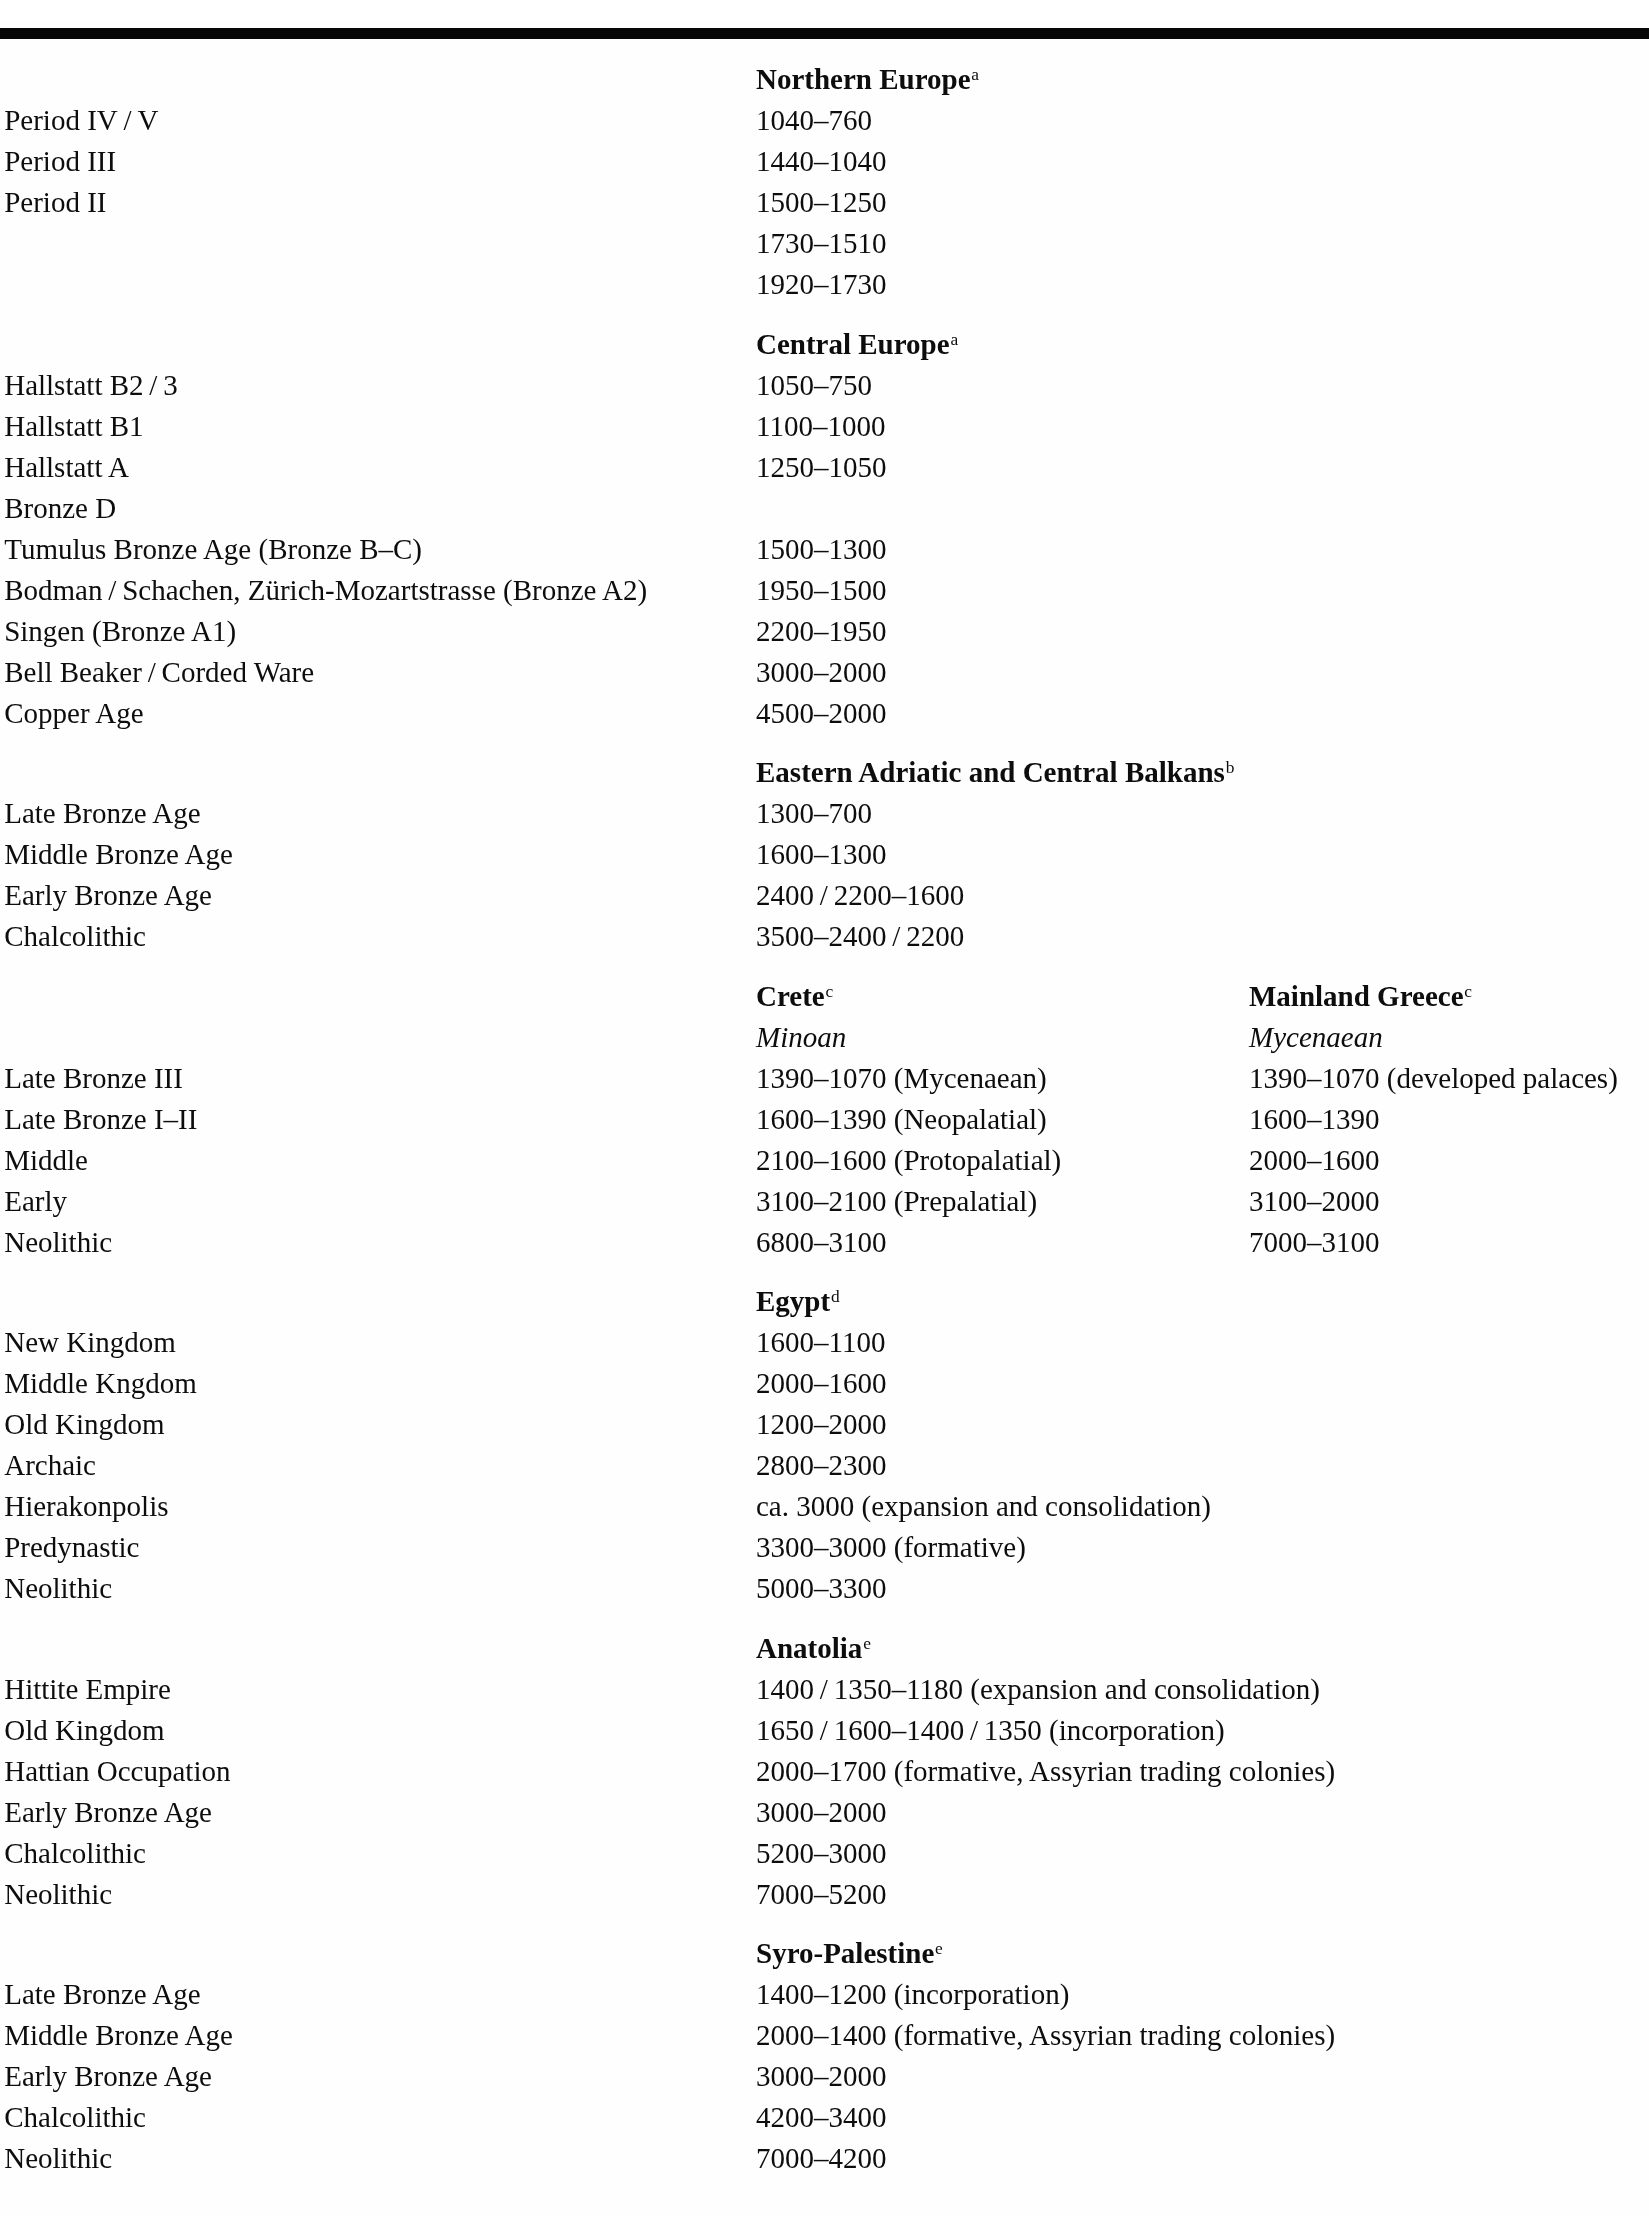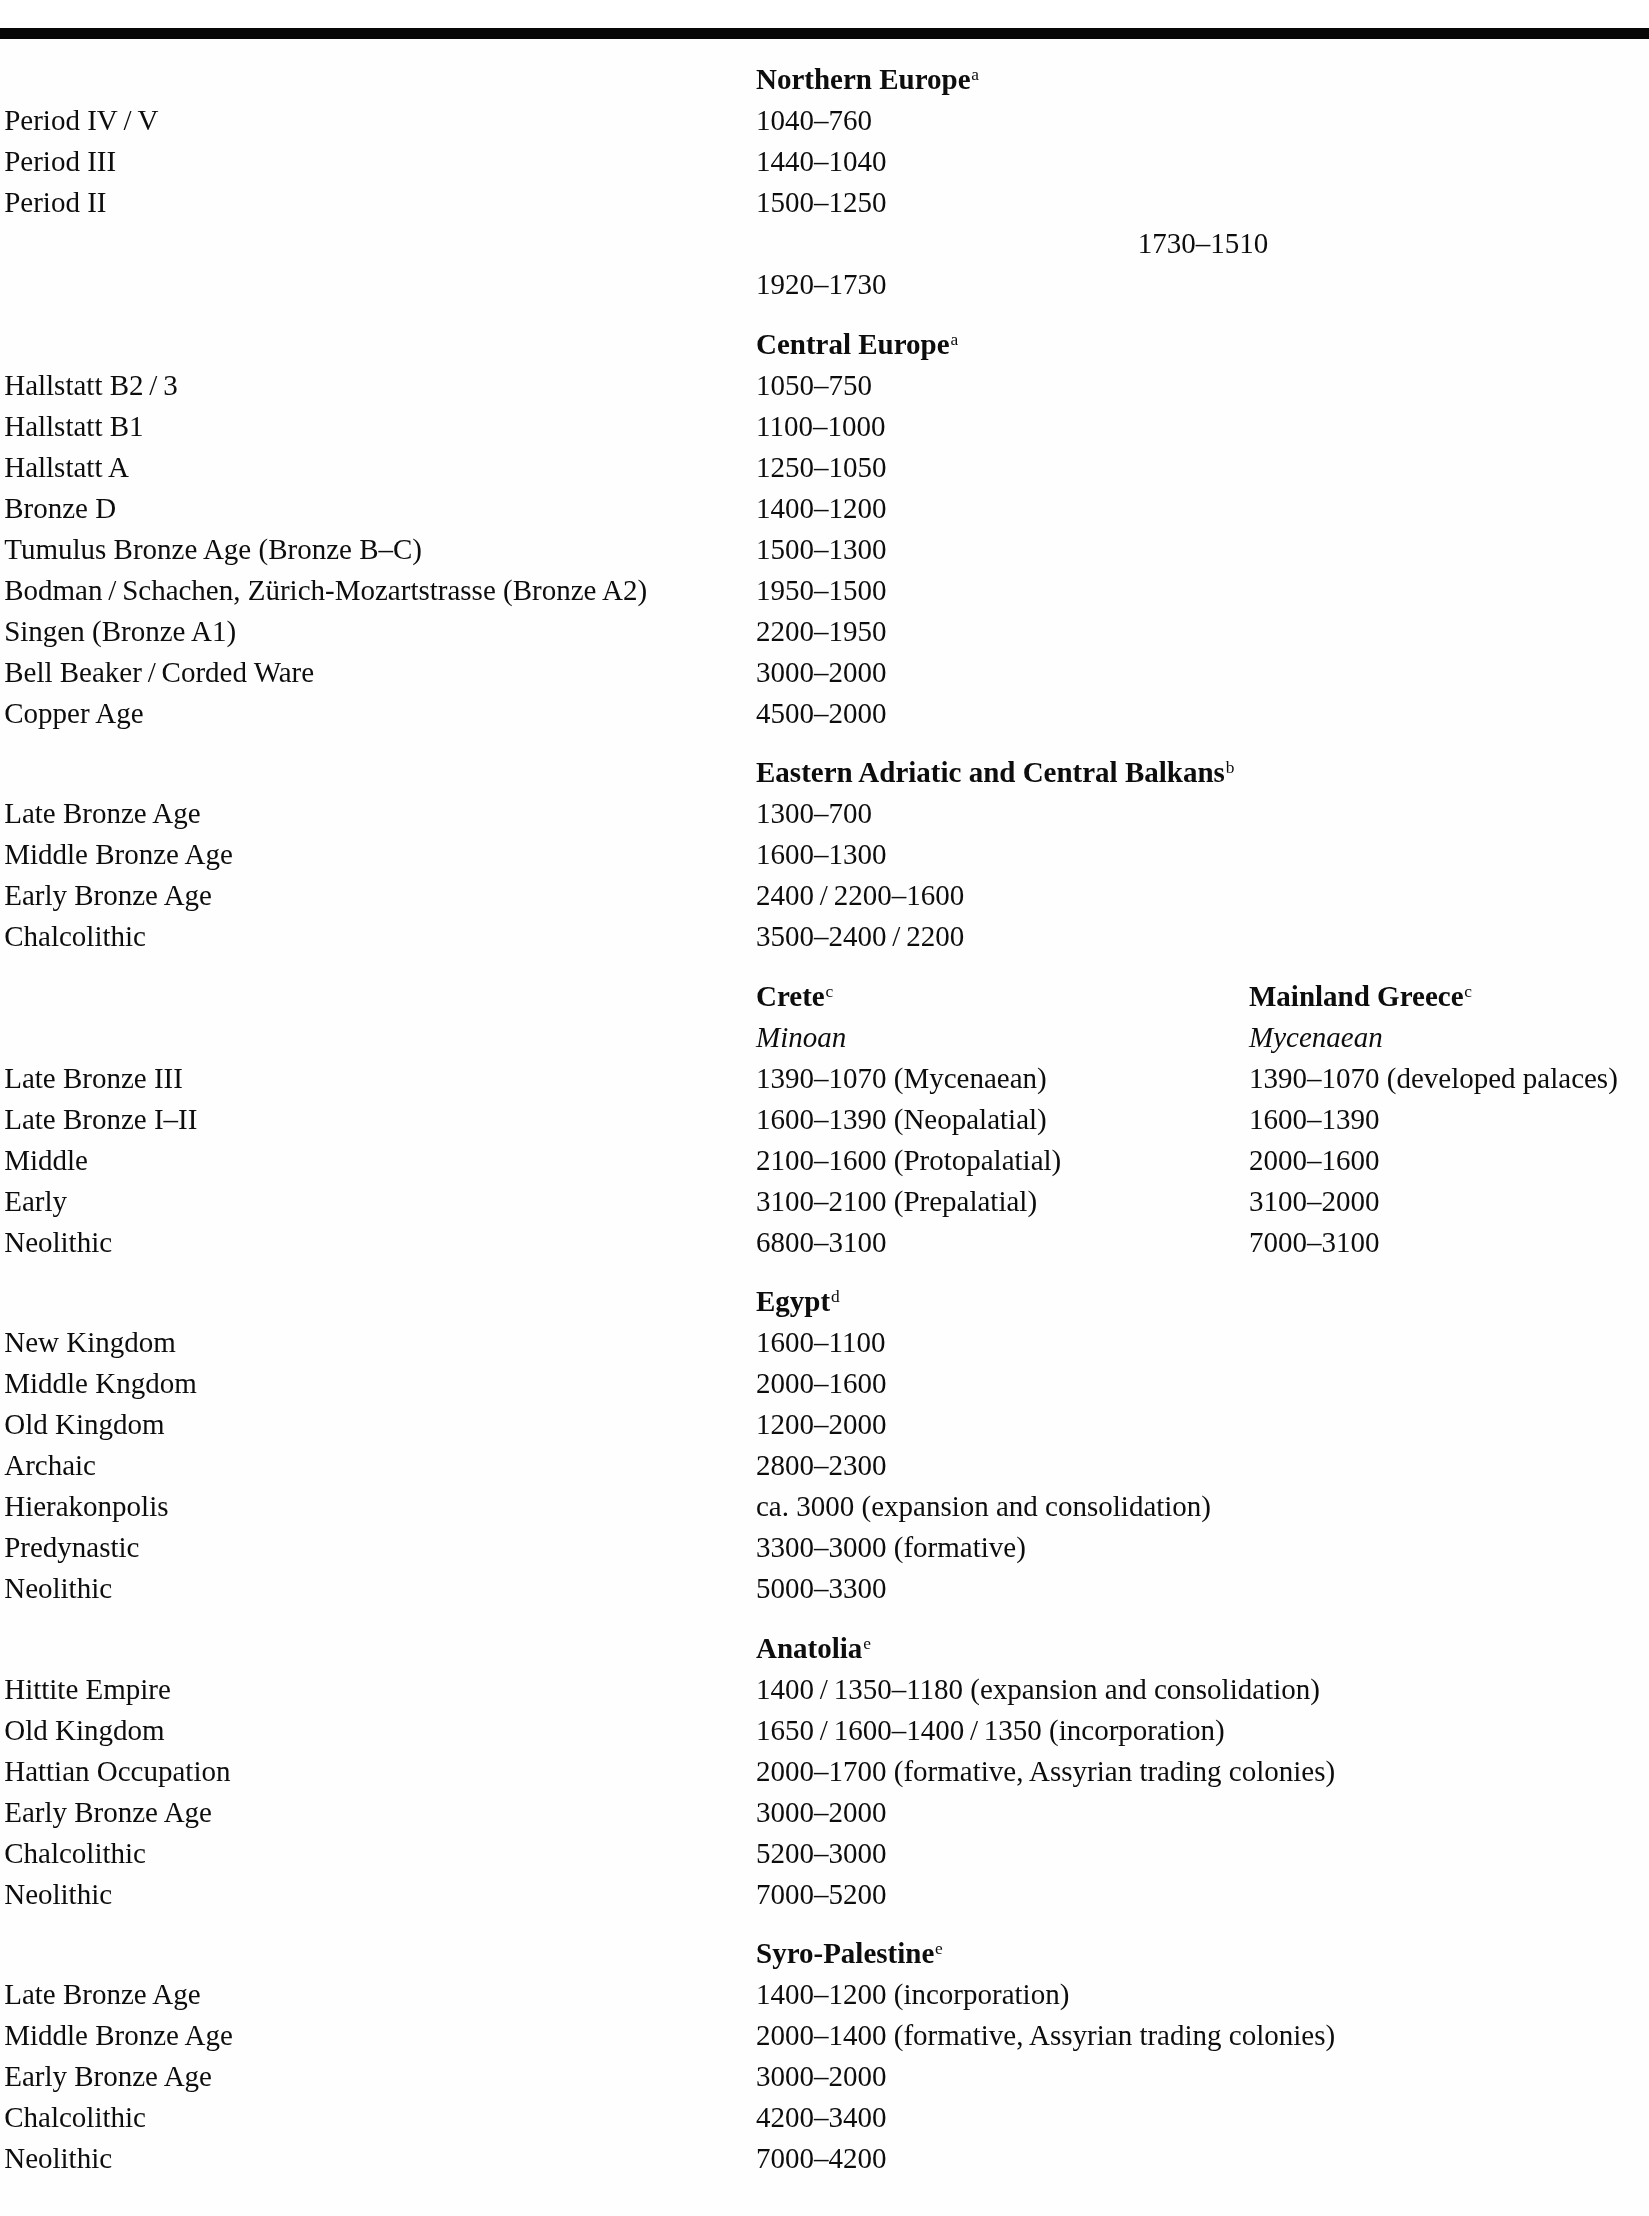--- a/index.html
+++ b/index.html
@@ -61,21 +61,21 @@
         </div>
         <div class="row">
           <div class="cell cell-label">Period III</div>
           <div class="cell" style="grid-column: 2 / 4;">1440–1040</div>
         </div>
         <div class="row">
           <div class="cell cell-label">Period II</div>
           <div class="cell" style="grid-column: 2 / 4;">1500–1250</div>
         </div>
         <div class="row">
-          <div class="cell" style="grid-column: 2 / 4; text-align: center;">1730–1510</div>
+          <div class="cell" style="grid-column: 2 / 4;">1730–1510</div>
         </div>
         <div class="row">
           <div class="cell" style="grid-column: 2 / 4;">1920–1730</div>
         </div>
       </div>
       <div class="section">
         <div class="row">
           <div class="cell cell-label"></div>
           <div class="cell hdr" style="grid-column: 2 / 4;"><span>Central Europe</span><sup>a</sup></div>
         </div>
@@ -86,21 +86,20 @@
         <div class="row">
           <div class="cell cell-label">Hallstatt B1</div>
           <div class="cell" style="grid-column: 2 / 4;">1100–1000</div>
         </div>
         <div class="row">
           <div class="cell cell-label">Hallstatt A</div>
           <div class="cell" style="grid-column: 2 / 4;">1250–1050</div>
         </div>
         <div class="row">
           <div class="cell cell-label">Bronze D</div>
-          <div class="cell" style="grid-column: 2 / 4;">1400–1200</div>
         </div>
         <div class="row">
           <div class="cell cell-label">Tumulus Bronze Age (Bronze B–C)</div>
           <div class="cell" style="grid-column: 2 / 4;">1500–1300</div>
         </div>
         <div class="row">
           <div class="cell cell-label">Bodman / Schachen, Zürich-Mozartstrasse (Bronze A2)</div>
           <div class="cell" style="grid-column: 2 / 4;">1950–1500</div>
         </div>
         <div class="row">

